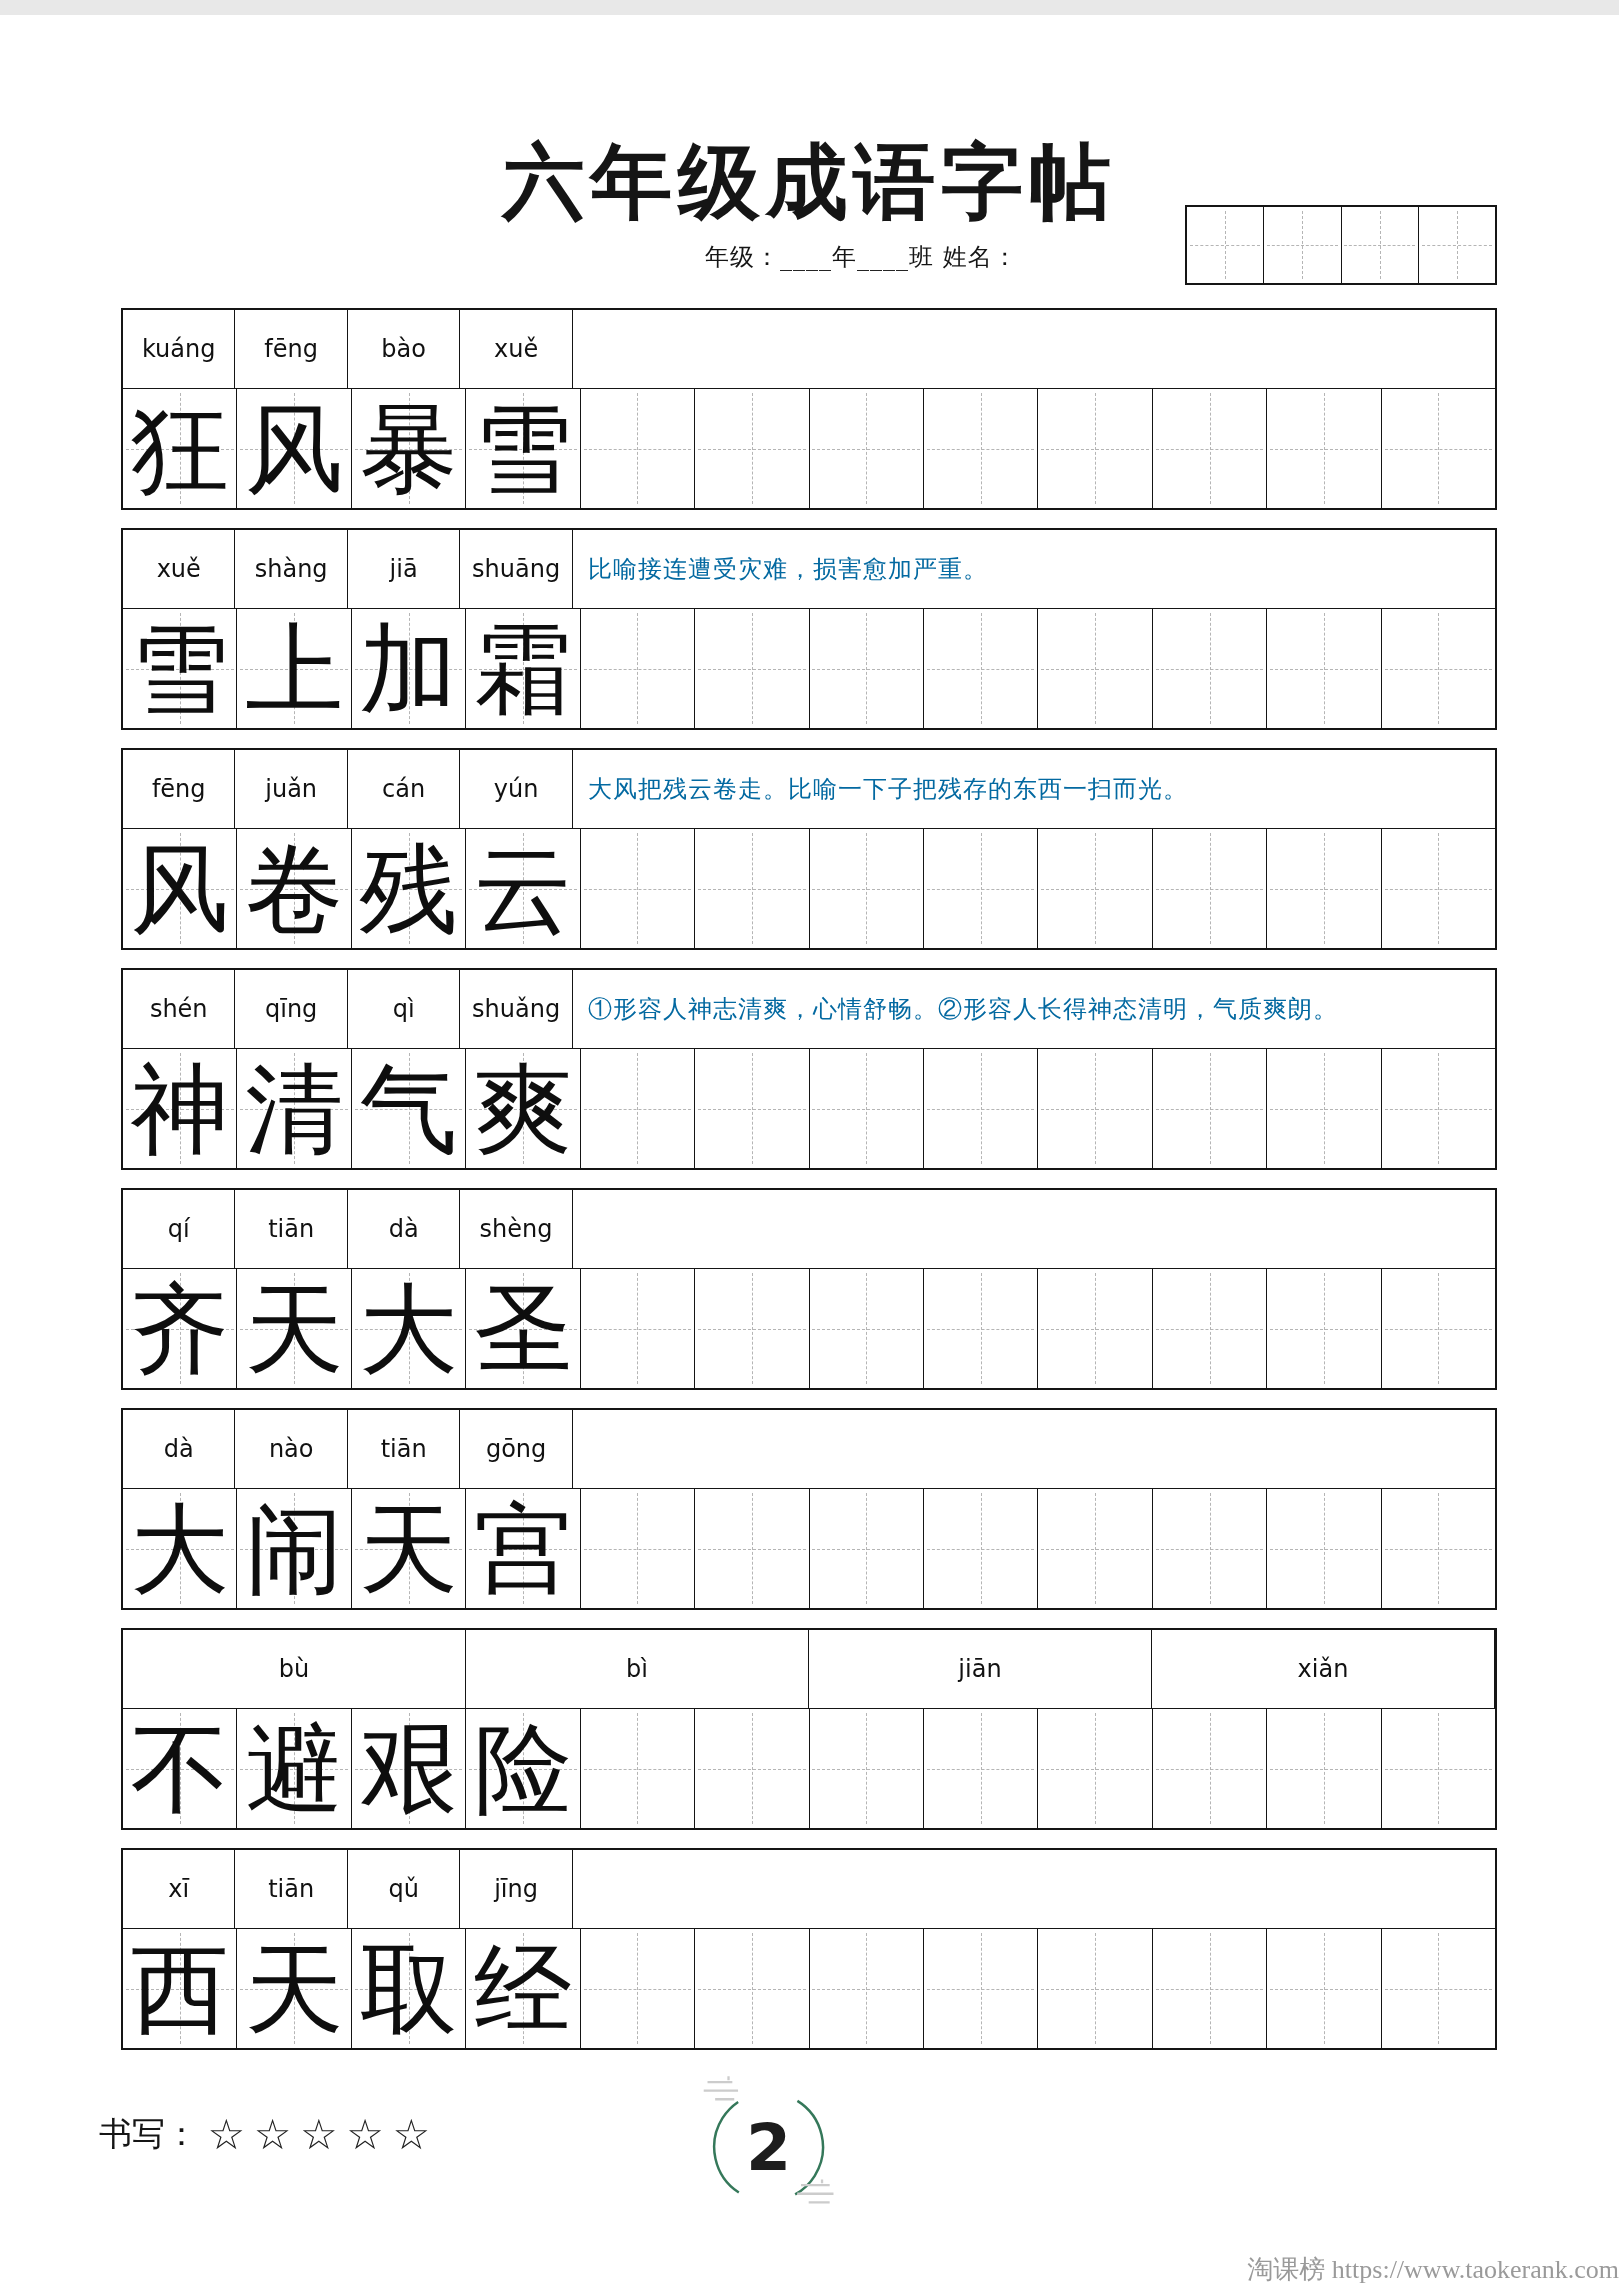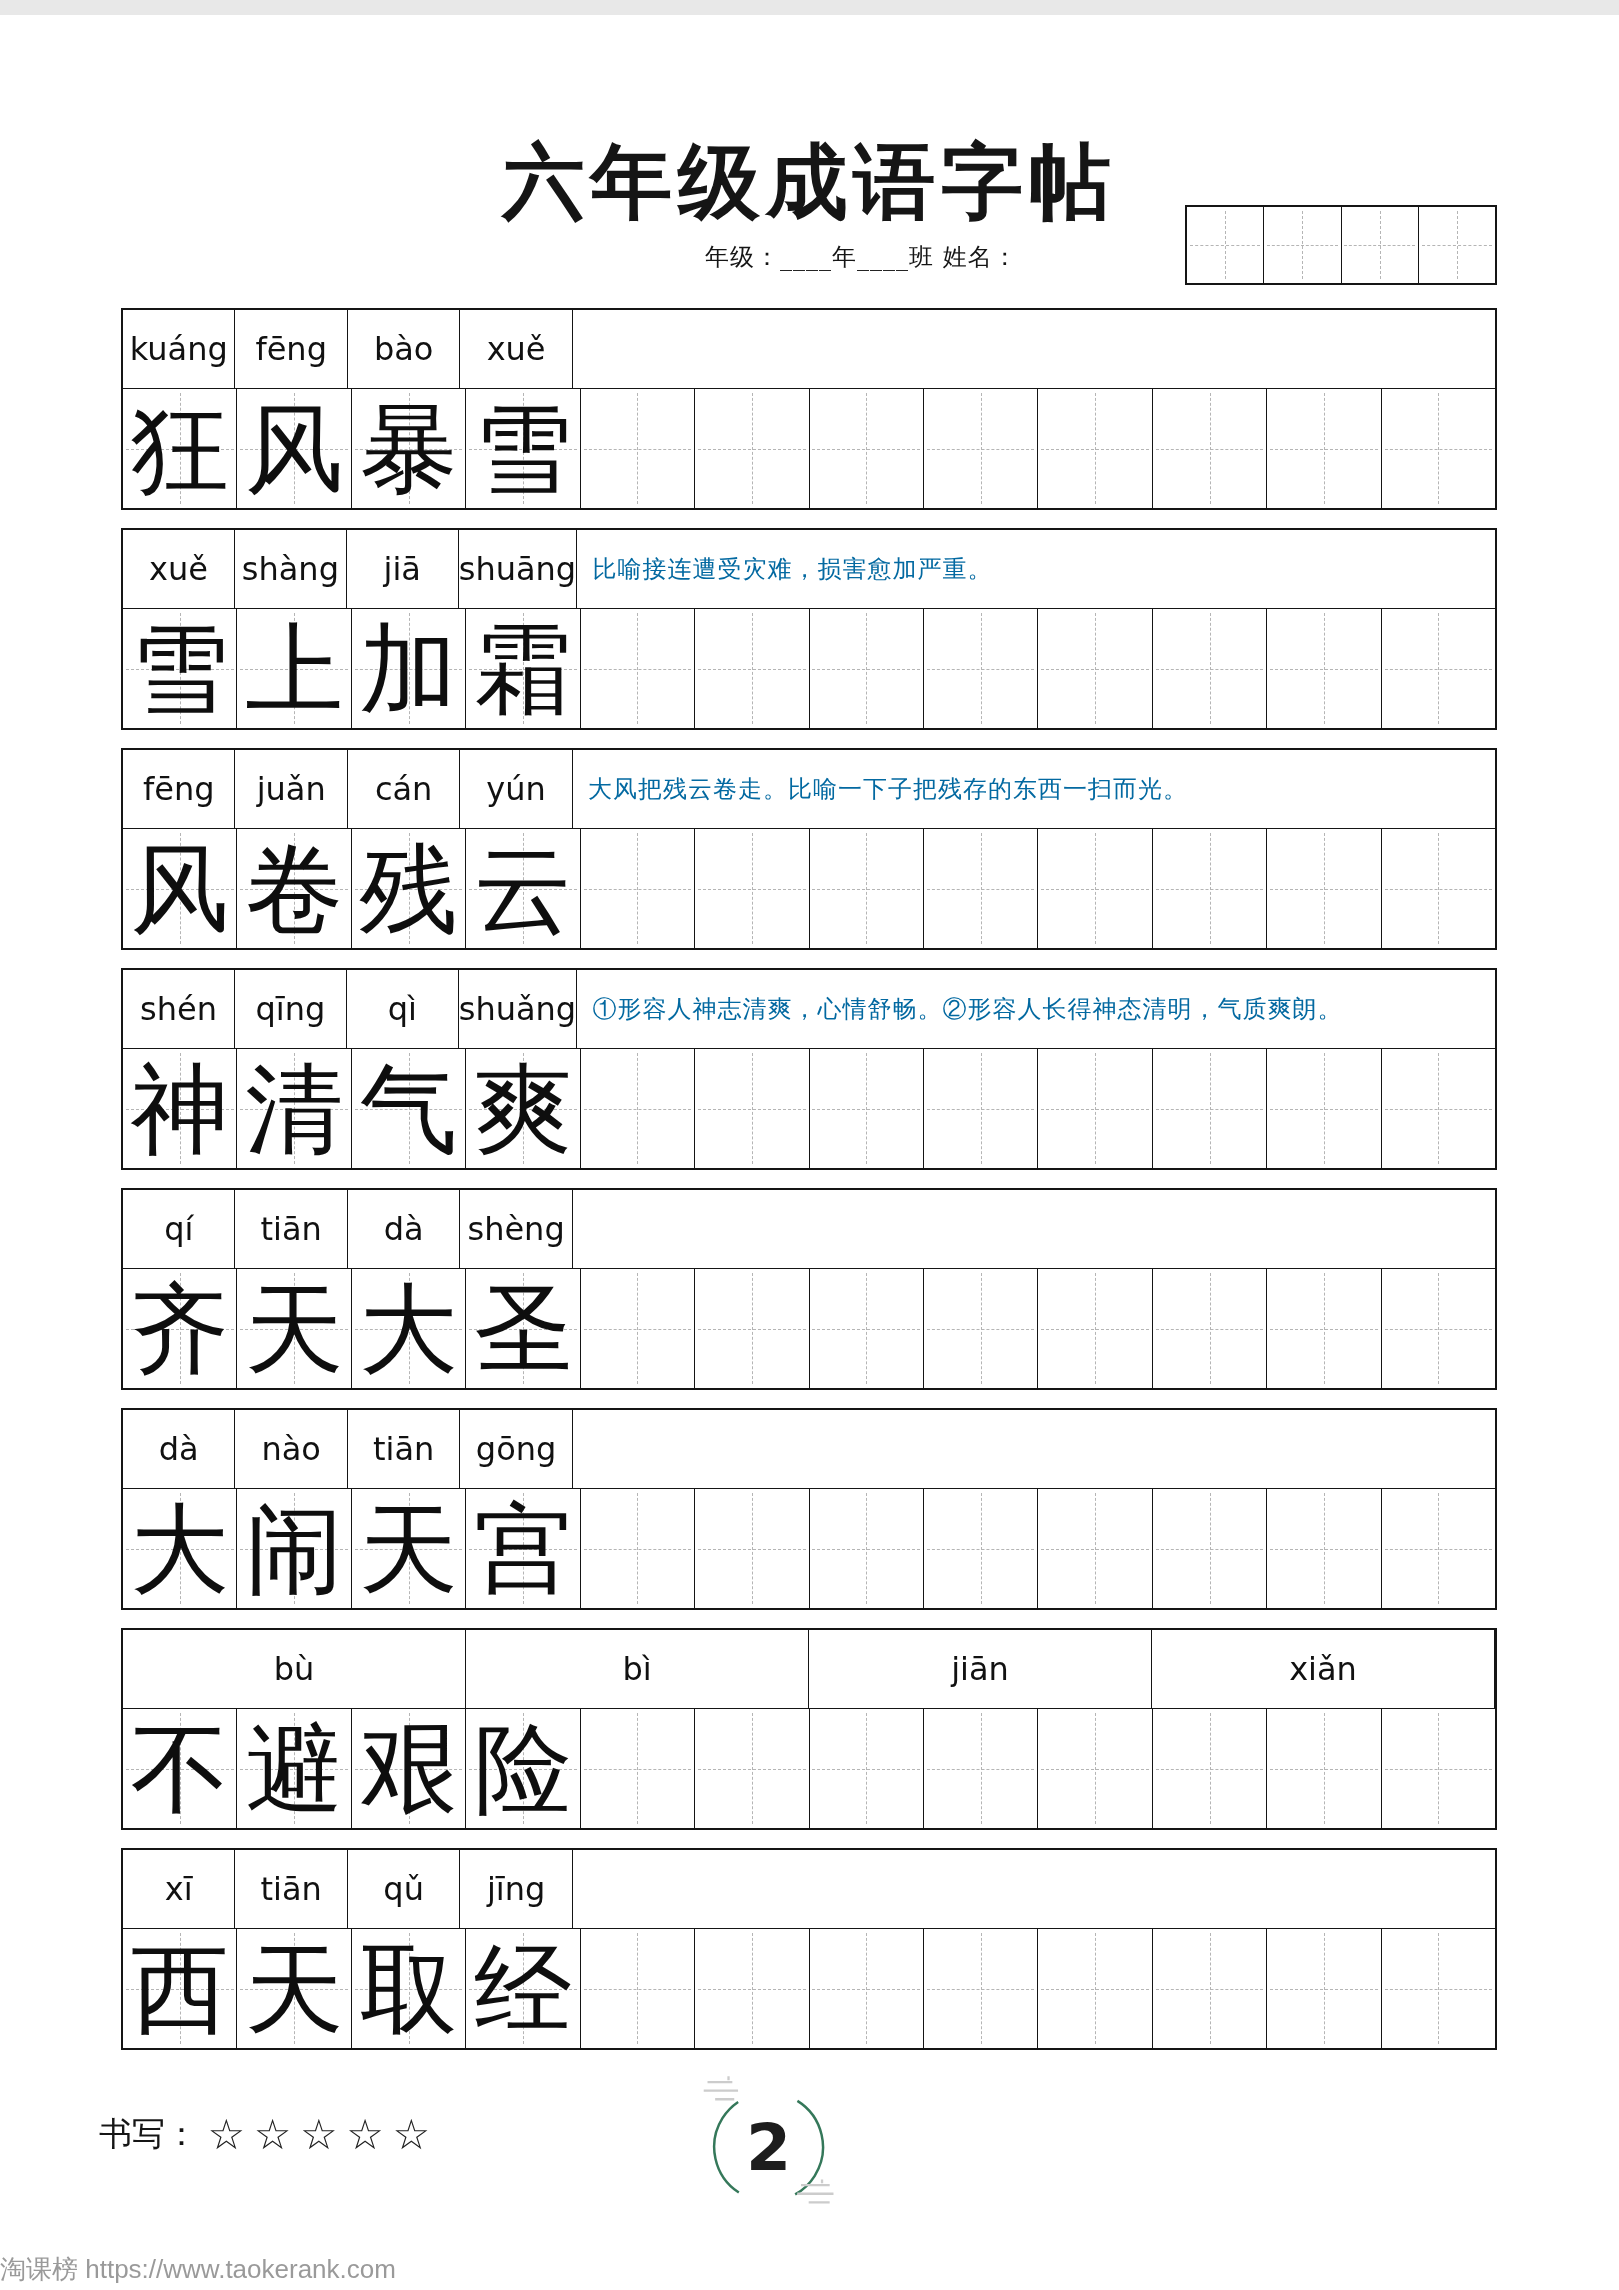--- a/index.html
+++ b/index.html
@@ -22,21 +22,21 @@
   }
   .name-cell { flex:1; position:relative; border-right:1.9px solid #151515; }
   .name-cell:last-child { border-right:none; }
 
   .idiom-table { position:absolute; top:293px; left:121px; width:1376px; }
   .block { border:2.9px solid #151515; margin-bottom:18px; background:#fff; }
   .prow { display:flex; height:78px; border-bottom:1.9px solid #151515; }
   .pcell {
     flex:1; display:flex; align-items:center; justify-content:center;
     border-right:1.9px solid #151515;
-    font-family:"DejaVu Sans", sans-serif; font-size:32px; color:#111;
+    font-family:"DejaVu Sans", sans-serif; font-size:24px; color:#111;
   }
   .expl {
     flex:8; display:flex; align-items:center; padding:3.8px 15.3px;
     font-size:24px; line-height:35px; color:#0369a1; letter-spacing:1px;
   }
   .crow { display:flex; height:119px; }
   .ccell { flex:1; position:relative; border-right:1.9px solid #151515; }
   .ccell:last-child, .pcell.noborder { border-right:none; }
   .dv { position:absolute; top:3.8px; bottom:3.8px; left:50%; width:0; border-left:1.9px dashed #b5b5b5; }
   .dh { position:absolute; left:2.9px; right:2.9px; top:50%; height:0; border-top:1.9px dashed #b5b5b5; }
@@ -45,22 +45,22 @@
     display:flex; align-items:center; justify-content:center;
     font-size:98px; line-height:98px; color:#0e0e0e; z-index:2;
   }
   .score-line {
     position:absolute; left:99px; top:2095px; display:flex; align-items:center;
     font-size:33px;
   }
   .score-stars { font-size:42px; letter-spacing:8.6px; margin-left:9.6px; color:#222; }
   .page-deco { position:absolute; left:694px; top:2048px; }
   .footer {
-    position:absolute; top:2237px; left:0; width:100%; text-align:left;
-    font-family:Liberation Sans, sans-serif; font-size:26px; color:#9a9a9a;
+    position:absolute; top:2237px; left:0; width:100%; text-align:right;
+    font-family:Liberation Serif, serif; font-size:26px; color:#9a9a9a;
   }
 </style>
 </head>
 <body>
 
 <div class="page">
 
   <div class="title">六年级成语字帖</div>
 
   <div class="info-line">年级：____年____班 姓名：</div>

